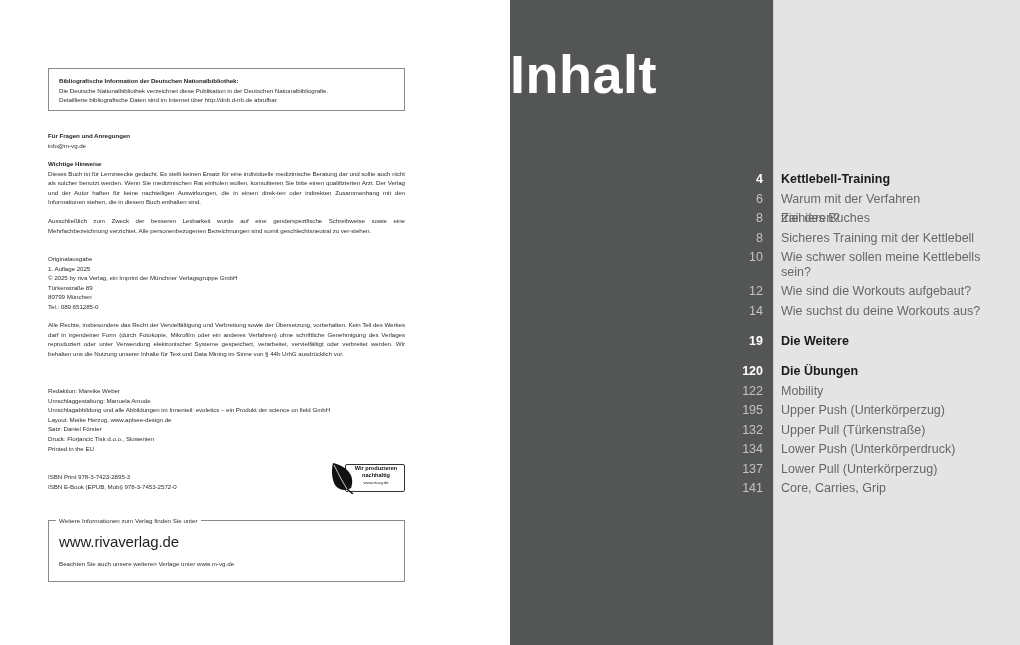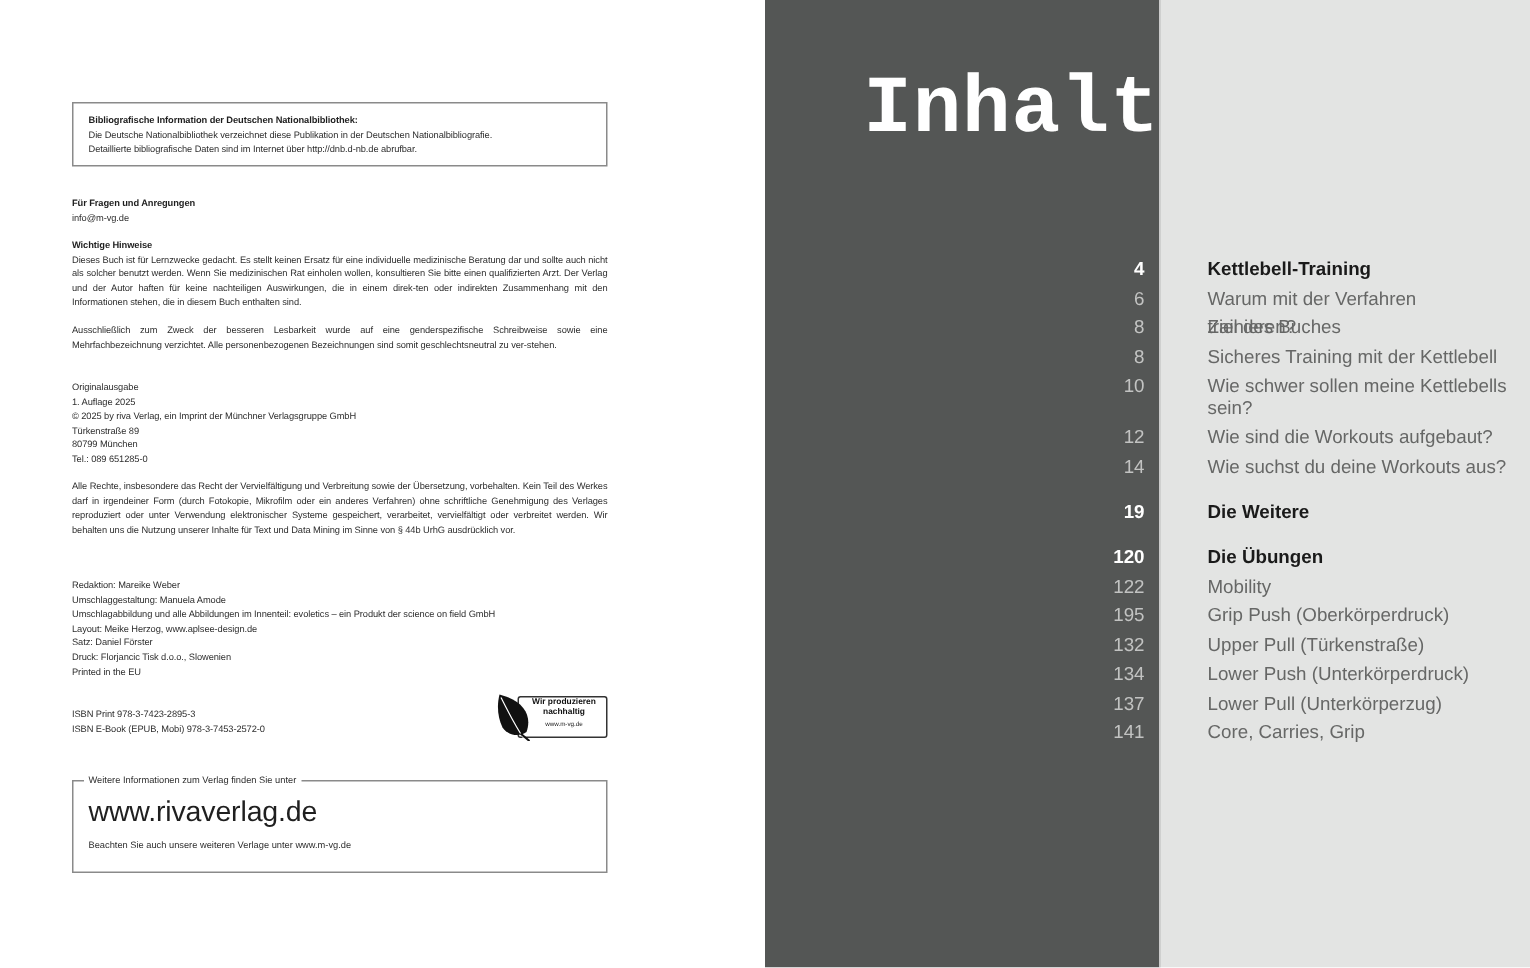--- a/index.html
+++ b/index.html
@@ -17,33 +17,33 @@
 
   .eco-badge { position: absolute; left: 331px; top: 461px; width: 74px; height: 33px; }
   .eco-badge .leaf { position: absolute; left: 0; top: 0; width: 26px; height: 33px; }
   .eco-badge .badge-box { position: absolute; left: 14px; top: 3px; width: 60px; height: 28px; border: 1px solid #333; border-radius: 2px; background: #fff; }
   .eco-badge .badge-l1 { position: absolute; left: 16px; top: 4px; width: 58px; text-align: center; font-size: 5.6px; font-weight: bold; color: #111; line-height: 7px; }
   .eco-badge .badge-l2 { position: absolute; left: 16px; top: 11px; width: 58px; text-align: center; font-size: 5.6px; font-weight: bold; color: #111; line-height: 7px; }
   .eco-badge .badge-l3 { position: absolute; left: 16px; top: 19px; width: 58px; text-align: center; font-size: 4.2px; color: #222; line-height: 6px; }
 
   .web-box { position: absolute; left: 48px; top: 520px; width: 357px; height: 62px; border: 1px solid #8a8a8a; }
   .web-legend { position: absolute; left: 7px; top: -5px; background: #fff; padding: 0 3px; font-size: 6.2px; line-height: 9px; color: #2e2e2e; }
-  .web-url { position: absolute; left: 10px; top: 10px; font-size: 19px; color: #1f1f1f; letter-spacing: -0.1px; line-height: 22px; }
+  .web-url { position: absolute; left: 10px; top: 10px; font-size: 15px; color: #1f1f1f; letter-spacing: -0.1px; line-height: 22px; }
   .web-sub { position: absolute; left: 10px; top: 38px; font-size: 6.2px; line-height: 9px; color: #2e2e2e; }
 
   
   .dark-panel { position: absolute; left: 510px; top: 0; width: 263px; height: 645px; background: #545655; }
   .light-panel { position: absolute; left: 773px; top: 0; width: 247px; height: 645px; background: #e3e4e3; border-left: 1px solid #cfd0cf; }
-  .toc-title { position: absolute; left: 510px; top: 42px; width: 263px; text-align: right; font-family: Liberation Mono, monospace; font-weight: bold; font-size: 54px; color: #ffffff; letter-spacing: 0.5px; line-height: 64px; }
+  .toc-title { position: absolute; left: 510px; top: 42px; width: 263px; text-align: left; font-family: Liberation Sans, sans-serif; font-weight: bold; font-size: 54px; color: #ffffff; letter-spacing: 0.5px; line-height: 64px; }
 
   .toc { position: absolute; left: 0; top: 0; }
   .toc-row { position: absolute; left: 0; width: 1020px; }
   .toc-page { position: absolute; left: 700px; width: 63px; text-align: right; font-size: 12.5px; color: #c2c3c2; line-height: 19.6px; }
   .toc-page.strong { color: #ffffff; font-weight: bold; }
-  .toc-label { position: absolute; left: 781px; width: 200px; font-size: 12.5px; color: #666766; line-height: 19.6px; margin-left: 24px; }
+  .toc-label { position: absolute; left: 781px; width: 200px; font-size: 12.5px; color: #666766; line-height: 19.6px; }
   .toc-label.strong { color: #1a1a1a; font-weight: bold; }
 </style>
 </head>
 <body>
 
 <div class="left-page">
 
   <div class="dnb-box small">
     <div class="bold">Bibliografische Information der Deutschen Nationalbibliothek:</div>
     <div>Die Deutsche Nationalbibliothek verzeichnet diese Publikation in der Deutschen Nationalbibliografie.</div>
@@ -148,21 +148,21 @@
   <div class="toc-row" style="top:362px;">
     <span class="toc-page strong">120</span>
     <span class="toc-label strong">Die Übungen</span>
   </div>
   <div class="toc-row" style="top:381.5px;">
     <span class="toc-page">122</span>
     <span class="toc-label">Mobility</span>
   </div>
   <div class="toc-row" style="top:401px;">
     <span class="toc-page">195</span>
-    <span class="toc-label">Grip Push (Oberkörperdruck)</span>
+    <span class="toc-label">Upper Push (Unterkörperzug)</span>
   </div>
   <div class="toc-row" style="top:420.5px;">
     <span class="toc-page">132</span>
     <span class="toc-label">Upper Pull (Türkenstraße)</span>
   </div>
   <div class="toc-row" style="top:440px;">
     <span class="toc-page">134</span>
     <span class="toc-label">Lower Push (Unterkörperdruck)</span>
   </div>
   <div class="toc-row" style="top:459.5px;">

